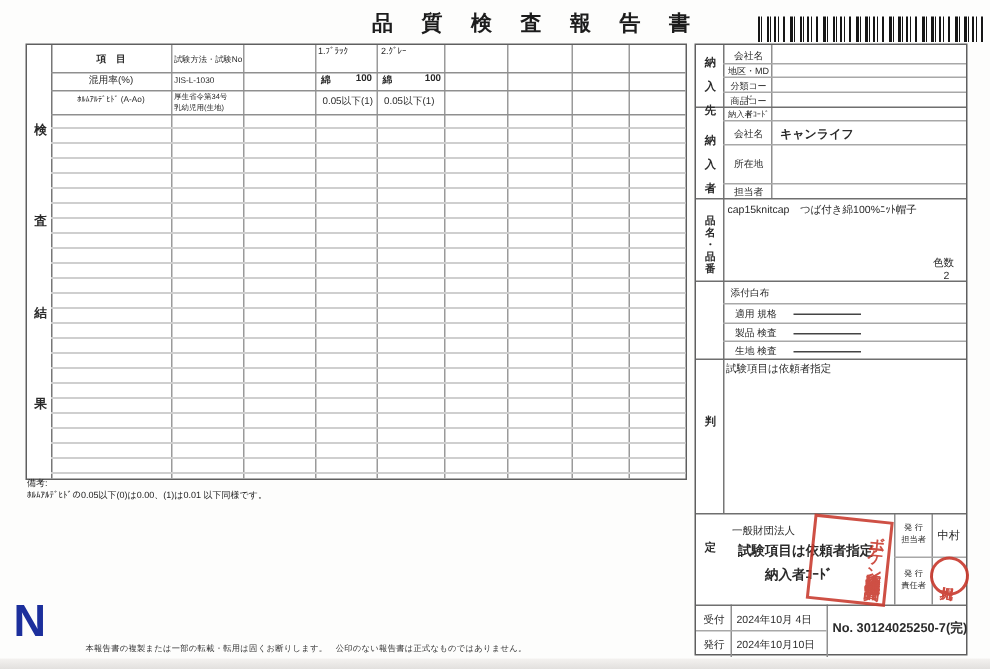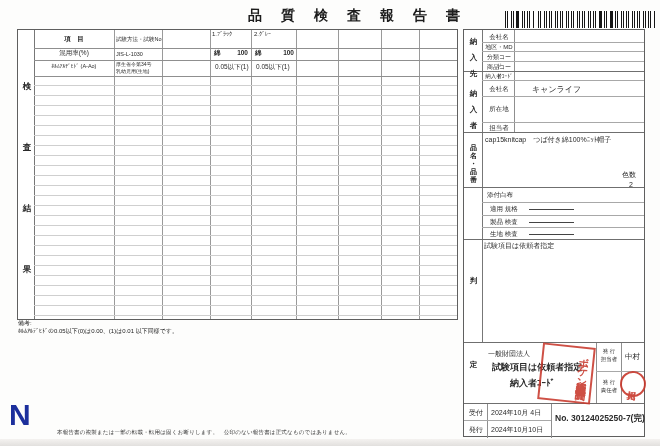--- a/index.html
+++ b/index.html
@@ -154,21 +154,21 @@
     <div class="vlabel rside f7" style="top:114px;line-height:8px;">品<br>名<br>・<br>品<br>番</div>
     <div class="vlabel rside f75" style="top:209px;line-height:84px;">判<br>定</div>
 
     <div class="rlab f65" style="top:3px;">会社名</div>
     <div class="rlab f6" style="top:13px;">地区・MD</div>
     <div class="rlab f6" style="top:22.5px;">分類コード</div>
     <div class="rlab f6" style="top:33px;">商品コード</div>
 
     <div class="rlab f55" style="top:43px;">納入者ｺｰﾄﾞ</div>
     <div class="rlab f65" style="top:55px;">会社名</div>
-    <div class="t f8" style="left:56px;top:54px;font-weight:normal;margin-left:12px;">キャンライフ</div>
+    <div class="t f8" style="left:56px;top:54px;font-weight:bold;">キャンライフ</div>
     <div class="rlab f65" style="top:75px;">所在地</div>
     <div class="rlab f65" style="top:93.5px;">担当者</div>
 
     <div class="t f7" style="left:21px;top:105px;">cap15knitcap　つば付き綿100%ﾆｯﾄ帽子</div>
     <div class="t f7" style="left:158px;top:140px;">色数</div>
     <div class="t f7" style="left:165px;top:151px;">2</div>
 
     <div class="t f65" style="left:23px;top:161px;">添付白布</div>
     <div class="t f65" style="left:26px;top:175px;">適用 規格</div>
     <div class="dash" style="top:179px;"></div>

